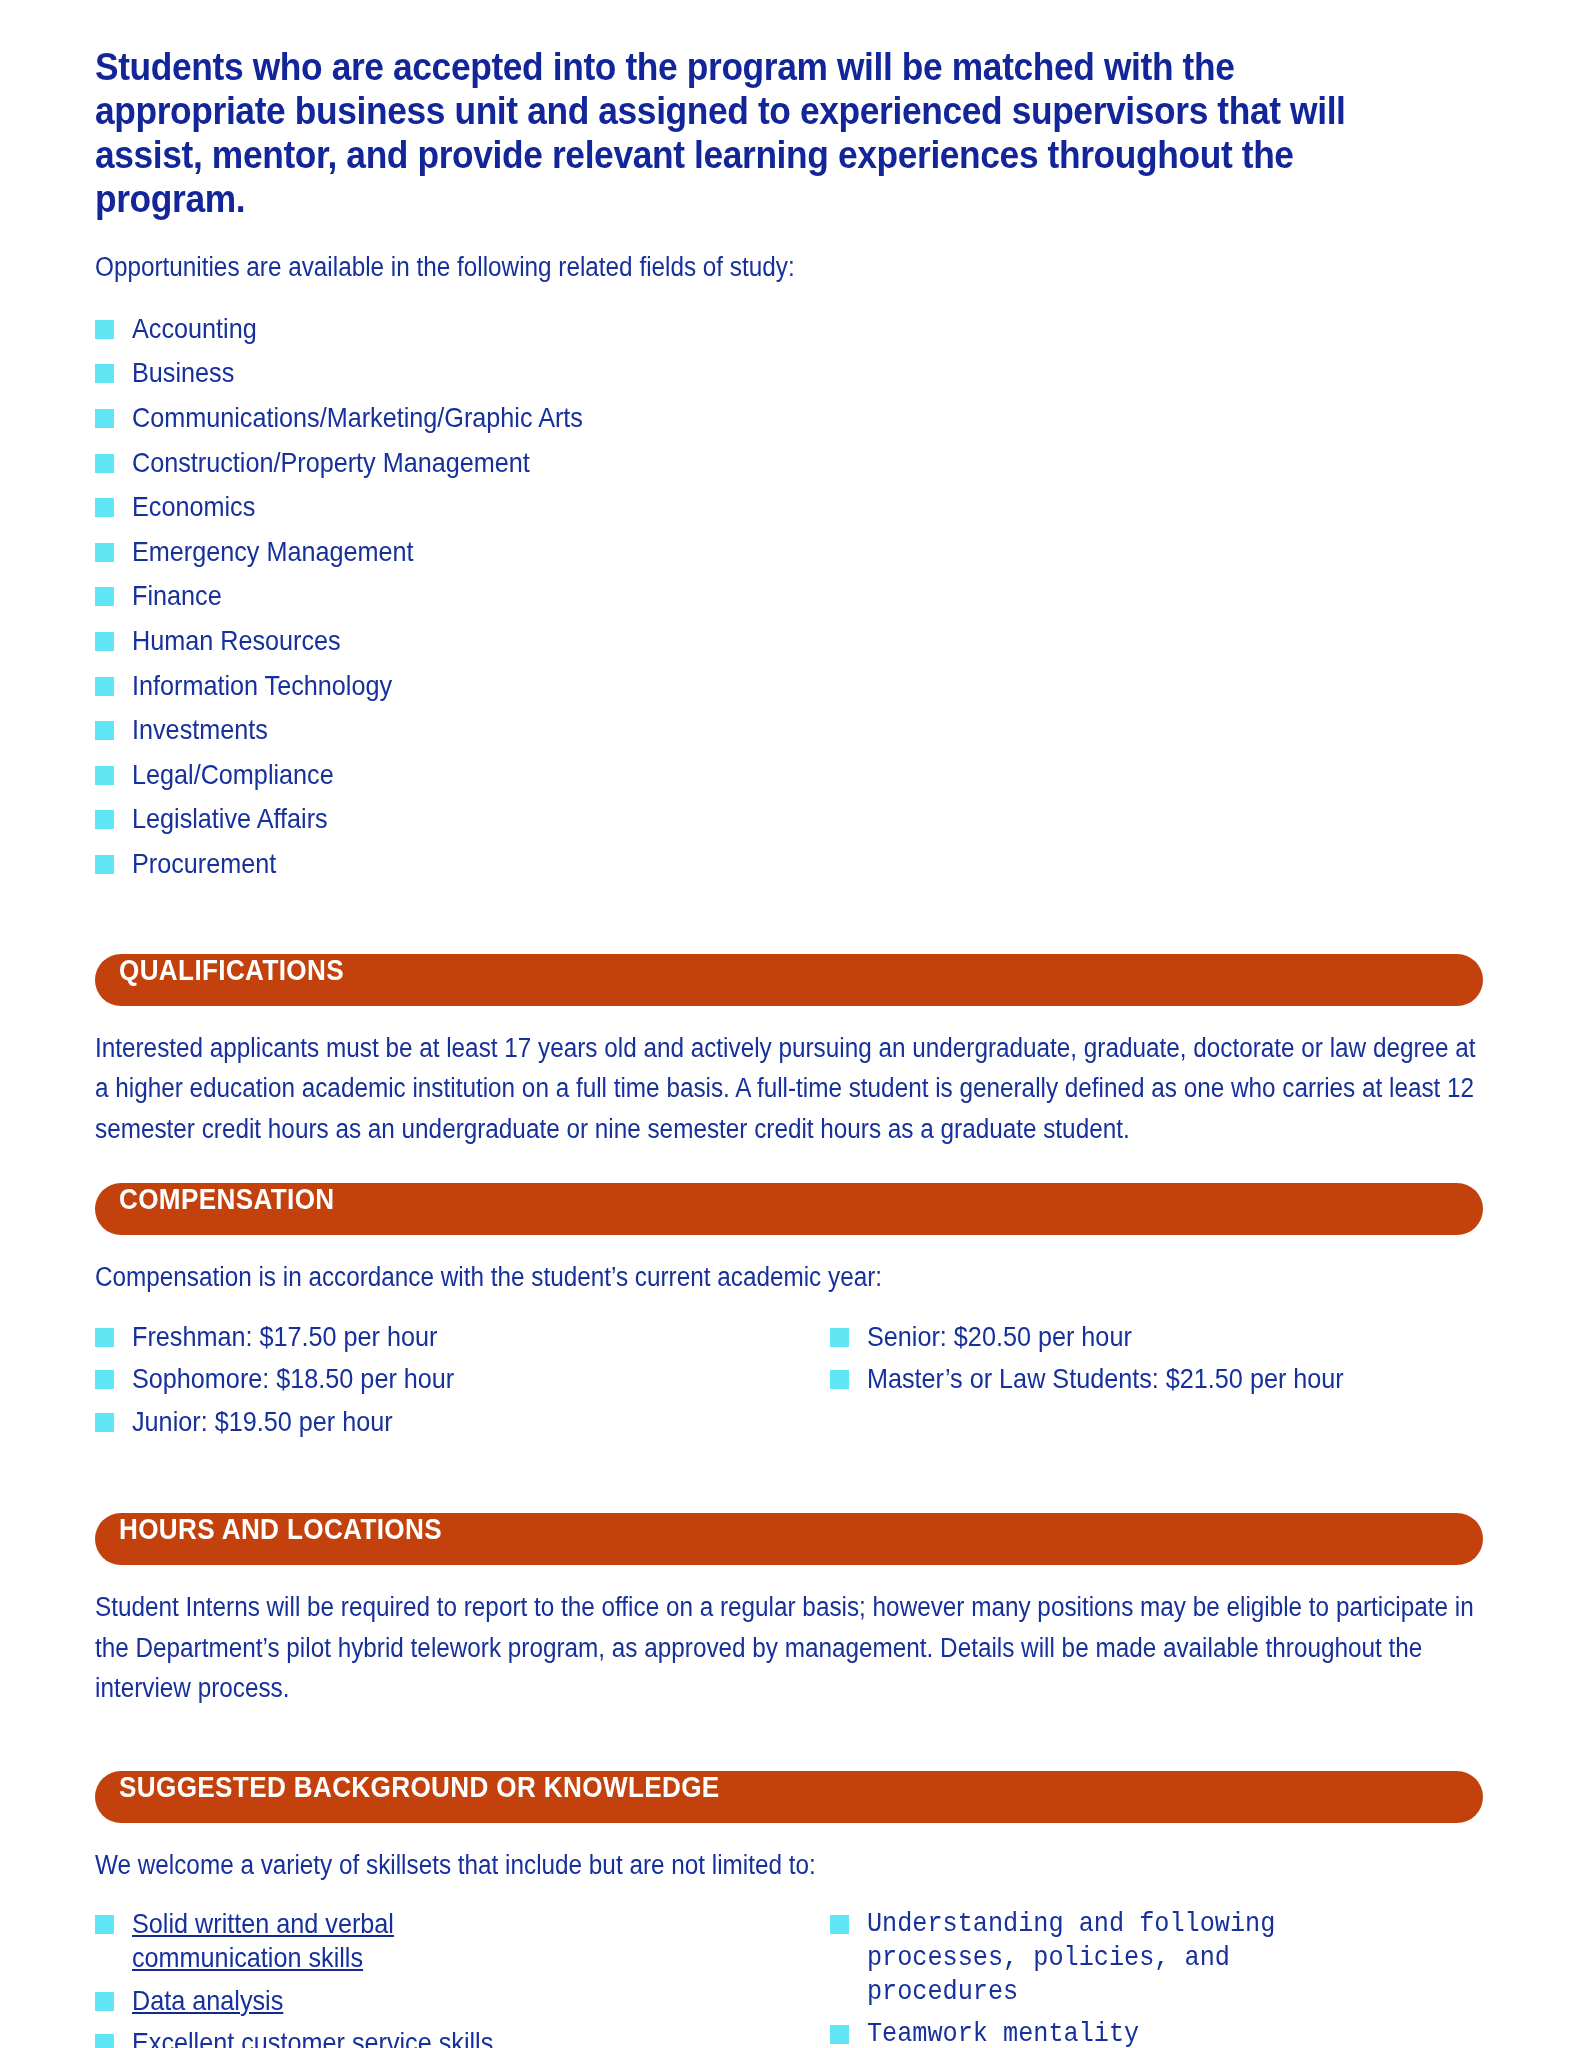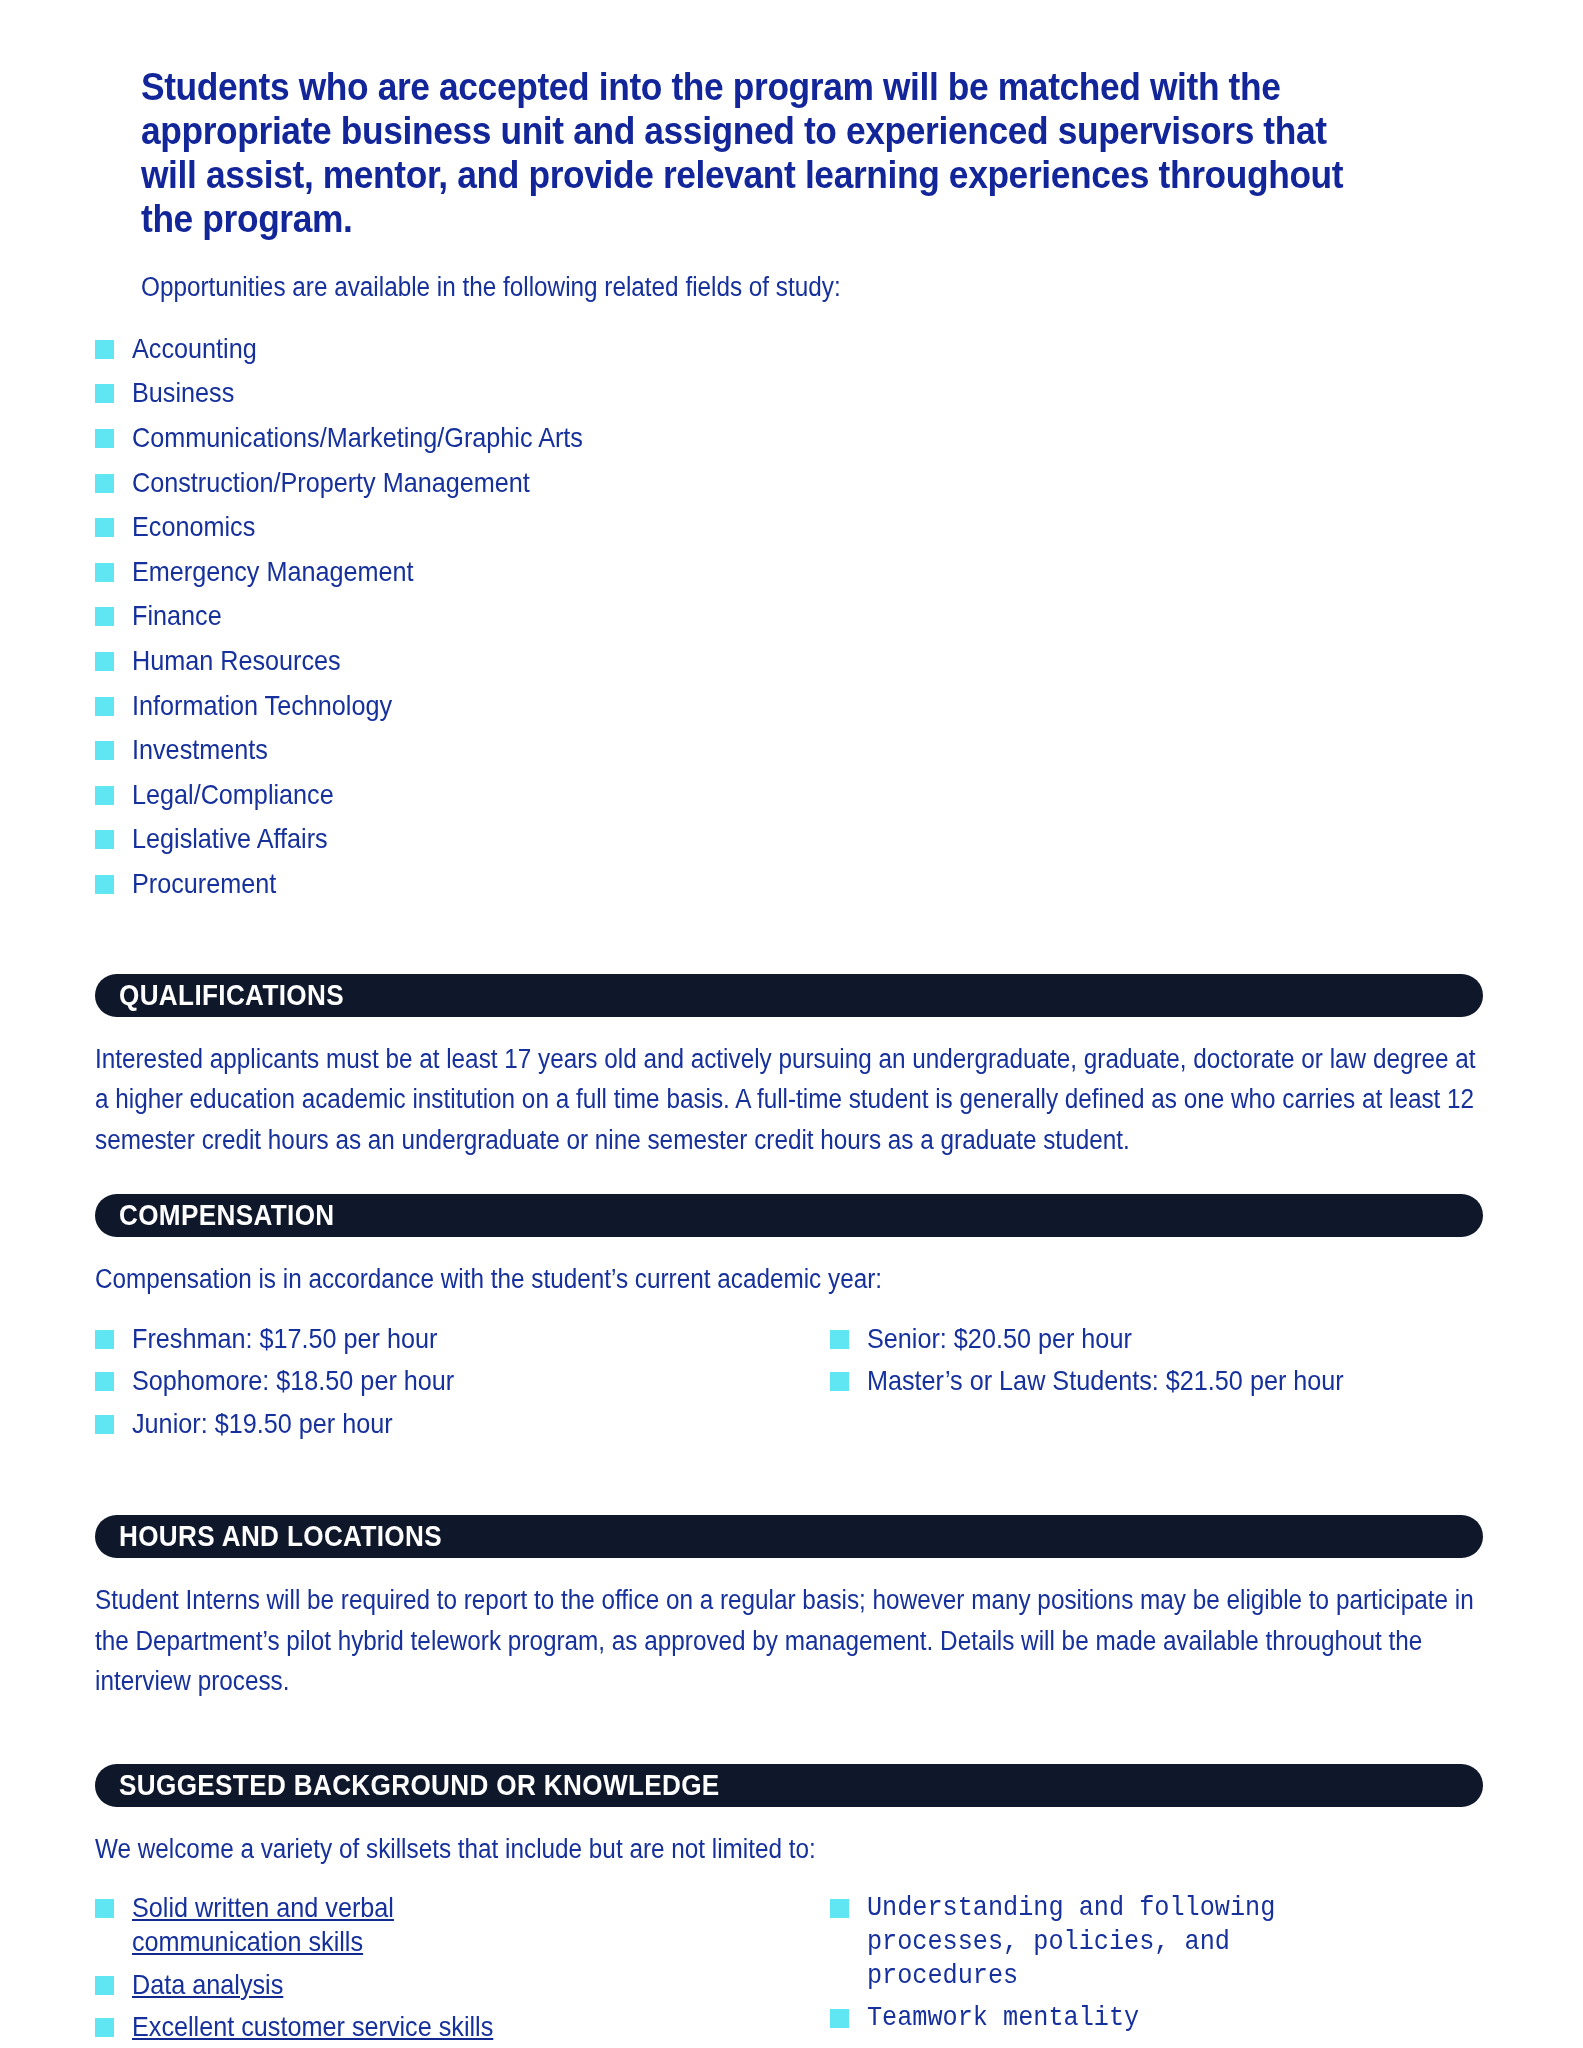--- a/index.html
+++ b/index.html
@@ -20,22 +20,21 @@
     width: 1583px;
     height: 2048px;
     background: #ffffff;
     box-sizing: border-box;
     padding: 0 100px 0 95px;
     overflow: hidden;
   }
 
   
   .intro-wrap {
-    padding-top: 65px;
-    margin-left: 46px;
+    padding-top: 45px;
   }
 
   .lead {
     font-size: 38px;
     line-height: 1.16;
     font-weight: 700;
     color: #12269a;
     letter-spacing: -0.4px;
     max-width: 1360px;
     margin: 0 0 26px 0;
@@ -89,25 +88,24 @@
     transform: scaleX(0.9);
     transform-origin: left top;
     width: 112%;
   }
 
   .cols.fields { margin-top: 24px; flex-direction: column; }
   .cols.fields ul.bullets li { margin-bottom: 11px; }
 
   
   .bar {
-    background: #0f172a;
+    background: #c2410c;
     border-radius: 34px;
-    height: 43px;
+    height: 52px;
     display: flex;
-    align-items: center;
     padding-left: 24px;
     box-sizing: border-box;
     margin: 0;
     width: 1388px;
   }
   .bar .bar-label {
     color: #ffffff;
     font-size: 29px;
     font-weight: 700;
     letter-spacing: 0.4px;

